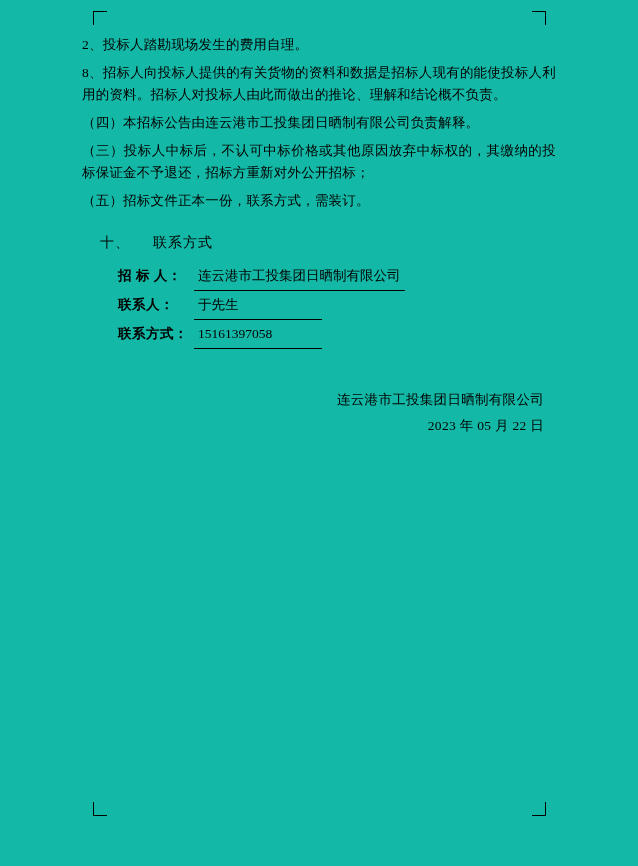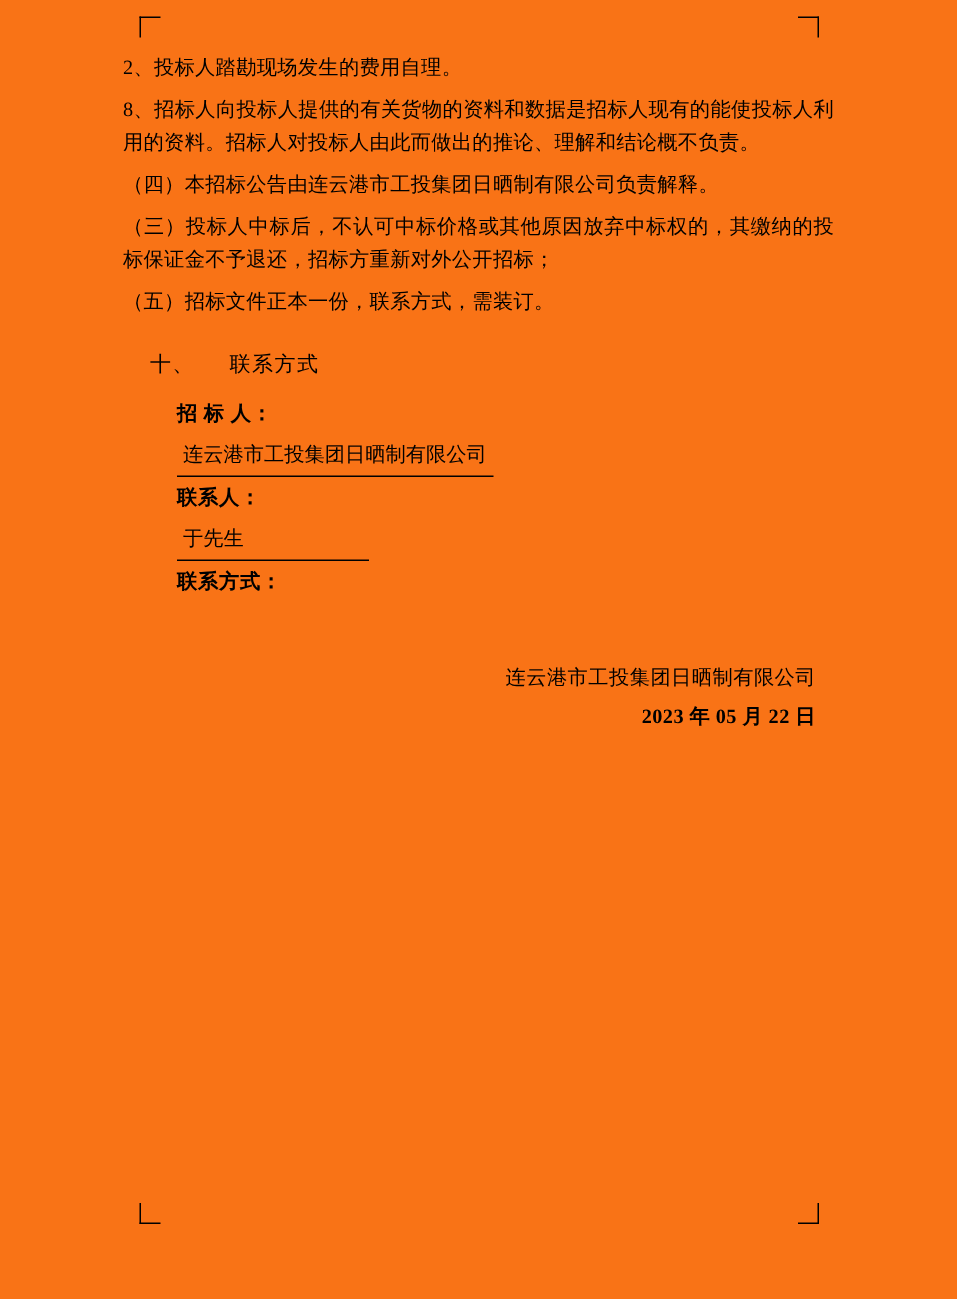--- a/index.html
+++ b/index.html
@@ -13,21 +13,21 @@
     font-family: "Liberation Serif", "DejaVu Serif", serif;
     color: #000000;
     position: relative;
     overflow: hidden;
   }
   .page {
     position: absolute;
     left: 0; top: 0;
     width: 638px;
     height: 866px;
-    background: #f97316;
+    background: #14b8a6;
   }
   
   .crop {
     position: absolute;
     width: 0; height: 0;
   }
   .crop span {
     position: absolute;
     background: #000;
   }
@@ -71,21 +71,20 @@
   }
   .contact-block {
     margin-left: 36px;
     margin-top: 6px;
   }
   .contact-row {
     display: flex;
     align-items: baseline;
     font-size: 13.5px;
     line-height: 27px;
-    flex-direction: column;
   }
   .contact-label {
     width: 76px;
     font-weight: bold;
     flex: none;
     letter-spacing: 0.5px;
   }
   .contact-value {
     border-bottom: 1px solid #000;
     padding: 0 4px 1px 4px;
@@ -96,21 +95,20 @@
     text-align: right;
     padding-right: 12px;
   }
   .signature div {
     font-size: 13.5px;
     line-height: 26px;
     letter-spacing: 0.3px;
   }
   .sig-date {
     letter-spacing: 1.6px;
-    font-weight: bold;
   }
 </style>
 </head>
 <body>
 
 <div class="page">
 
   <div class="crop crop-tl">
       <span class="h"></span>
       <span class="v"></span>
@@ -146,20 +144,21 @@
       <div class="contact-row">
         <span class="contact-label">招 标 人：</span>
         <span class="contact-value">连云港市工投集团日晒制有限公司</span>
       </div>
       <div class="contact-row">
         <span class="contact-label">联系人：</span>
         <span class="contact-value">于先生</span>
       </div>
       <div class="contact-row">
         <span class="contact-label">联系方式：</span>
+        <span class="contact-value">15161397058</span>
       </div>
     </div>
 
     <div class="signature">
       <div>连云港市工投集团日晒制有限公司</div>
       <div class="sig-date">2023 年 05 月 22 日</div>
     </div>
 
   </div>
 </div>

